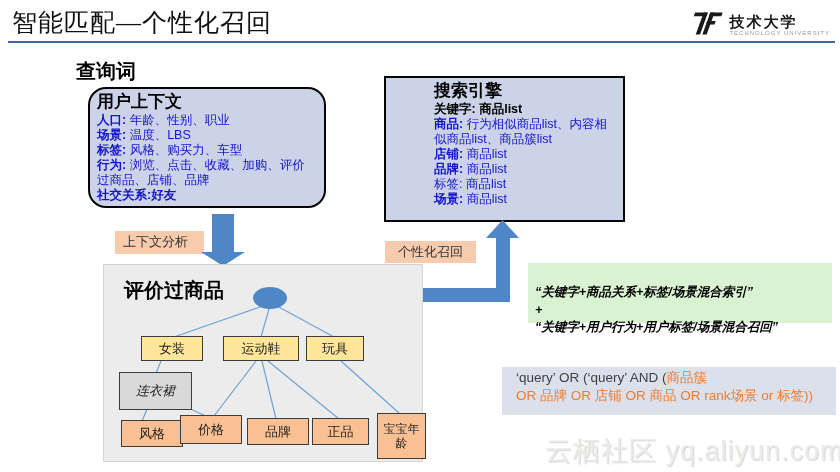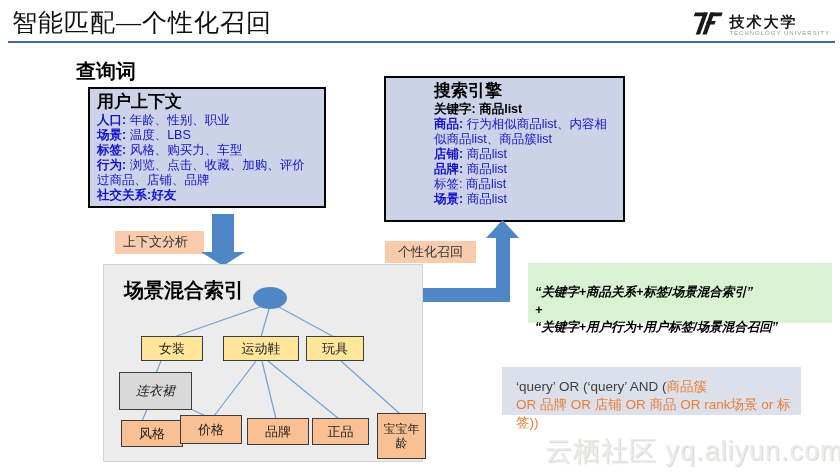--- a/index.html
+++ b/index.html
@@ -17,21 +17,21 @@
   .logo { position:absolute; right:10px; top:8px; display:flex; align-items:center; gap:4px; }
   .logo-text { display:flex; flex-direction:column; line-height:1.05; }
   .logo-cn { font-size:15px; font-weight:bold; color:#1a1a1a; letter-spacing:2px; }
   .logo-en { font-size:6px; color:#999; letter-spacing:1px; }
   
   .query-heading { position:absolute; left:76px; top:58px; font-size:20px; font-weight:bold; color:#000; }
   
   .info-box {
     position:absolute; background:#ccd3e8; border:2px solid #050505; padding:3px 7px 2px 7px;
   }
-  .box-user-context { left:88px; top:87px; width:238px; height:121px; }
+  .box-user-context { left:88px; top:87px; width:238px; height:121px;border-radius:18px; }
   .box-search-engine { left:384px; top:76px; width:241px; height:146px;padding-left:48px; }
   .info-box .box-title { font-size:17px; font-weight:bold; color:#000; line-height:1.15; margin-bottom:1px; }
   .info-line { font-size:12.5px; line-height:15px; color:#1414cc; }
   .info-line .lbl { font-weight:bold; }
   .info-line.black { color:#000; }
   .info-line.black .lbl { color:#000; }
   .info-line.bold-val .val { font-weight:bold; }
   .info-line.plain-lbl .lbl { font-weight:normal; }
   
   .step-label {
@@ -57,22 +57,22 @@
   .n-gray   { background:#d9d9d9; }
   .n-peach  { background:#f9c094; }
   
   .green-note {
     position:absolute; left:528px; top:263px; width:304px; height:60px;
     background:#d9f2d2; padding:21px 7px; font-size:12.5px; font-weight:bold;
     font-style:italic; color:#000; line-height:1.4;
   }
   
   .query-note {
-    position:absolute; left:502px; top:367px; width:299px; height:48px;
-    background:#dbe0eb; padding:11px 8px 6px 14px; font-size:13.5px; line-height:18px;
+    position:absolute; left:502px; top:367px; width:334px; height:48px;
+    background:#dbe0eb; padding:2px 8px 6px 14px; font-size:13.5px; line-height:18px;
   }
   .query-note .dark { color:#3f3f3f; }
   .query-note .orange { color:#ed7d31; }
   
   .watermark {
     position:absolute; left:545px; top:433px; font-size:27px; color:#edebe7;
     text-shadow:1px 1px 1px rgba(120,120,120,0.30); letter-spacing:1px; white-space:nowrap;
   }
 </style>
 </head>
@@ -150,21 +150,21 @@
         <line x1="57" y1="96" x2="48" y2="118"></line>
         <line x1="44" y1="142" x2="38" y2="156"></line>
         <line x1="82" y1="142" x2="104" y2="152"></line>
         <line x1="152" y1="96" x2="110" y2="151"></line>
         <line x1="158" y1="96" x2="172" y2="154"></line>
         <line x1="164" y1="96" x2="235" y2="154"></line>
         <line x1="237" y1="96" x2="296" y2="149"></line>
       </g>
       <ellipse cx="166" cy="33" rx="17" ry="11" fill="#4f86c6"></ellipse>
     </svg>
-    <div class="tree-title">场景混合索引</div>
+    <div class="tree-title">评价过商品</div>
     <div class="tree-node n-yellow" style="left:37px;  top:71px;  width:62px; height:25px;">女装</div>
     <div class="tree-node n-yellow" style="left:119px; top:71px;  width:76px; height:25px;">运动鞋</div>
     <div class="tree-node n-yellow" style="left:202px; top:71px;  width:58px; height:25px;">玩具</div>
     <div class="tree-node n-gray" style="left:15px;  top:107px; width:73px; height:38px;font-style:italic;">连衣裙</div>
     <div class="tree-node n-peach" style="left:17px;   top:155px; width:62px; height:27px;text-align:right;">风格</div>
     <div class="tree-node n-peach" style="left:76px;  top:150px; width:62px; height:29px;">价格</div>
     <div class="tree-node n-peach" style="left:143px; top:153px; width:62px; height:27px;">品牌</div>
     <div class="tree-node n-peach" style="left:208px; top:153px; width:57px; height:27px;">正品</div>
     <div class="tree-node n-peach" style="left:273px; top:148px; width:49px; height:46px; font-size:12px;">宝宝年龄</div>
   </div>

